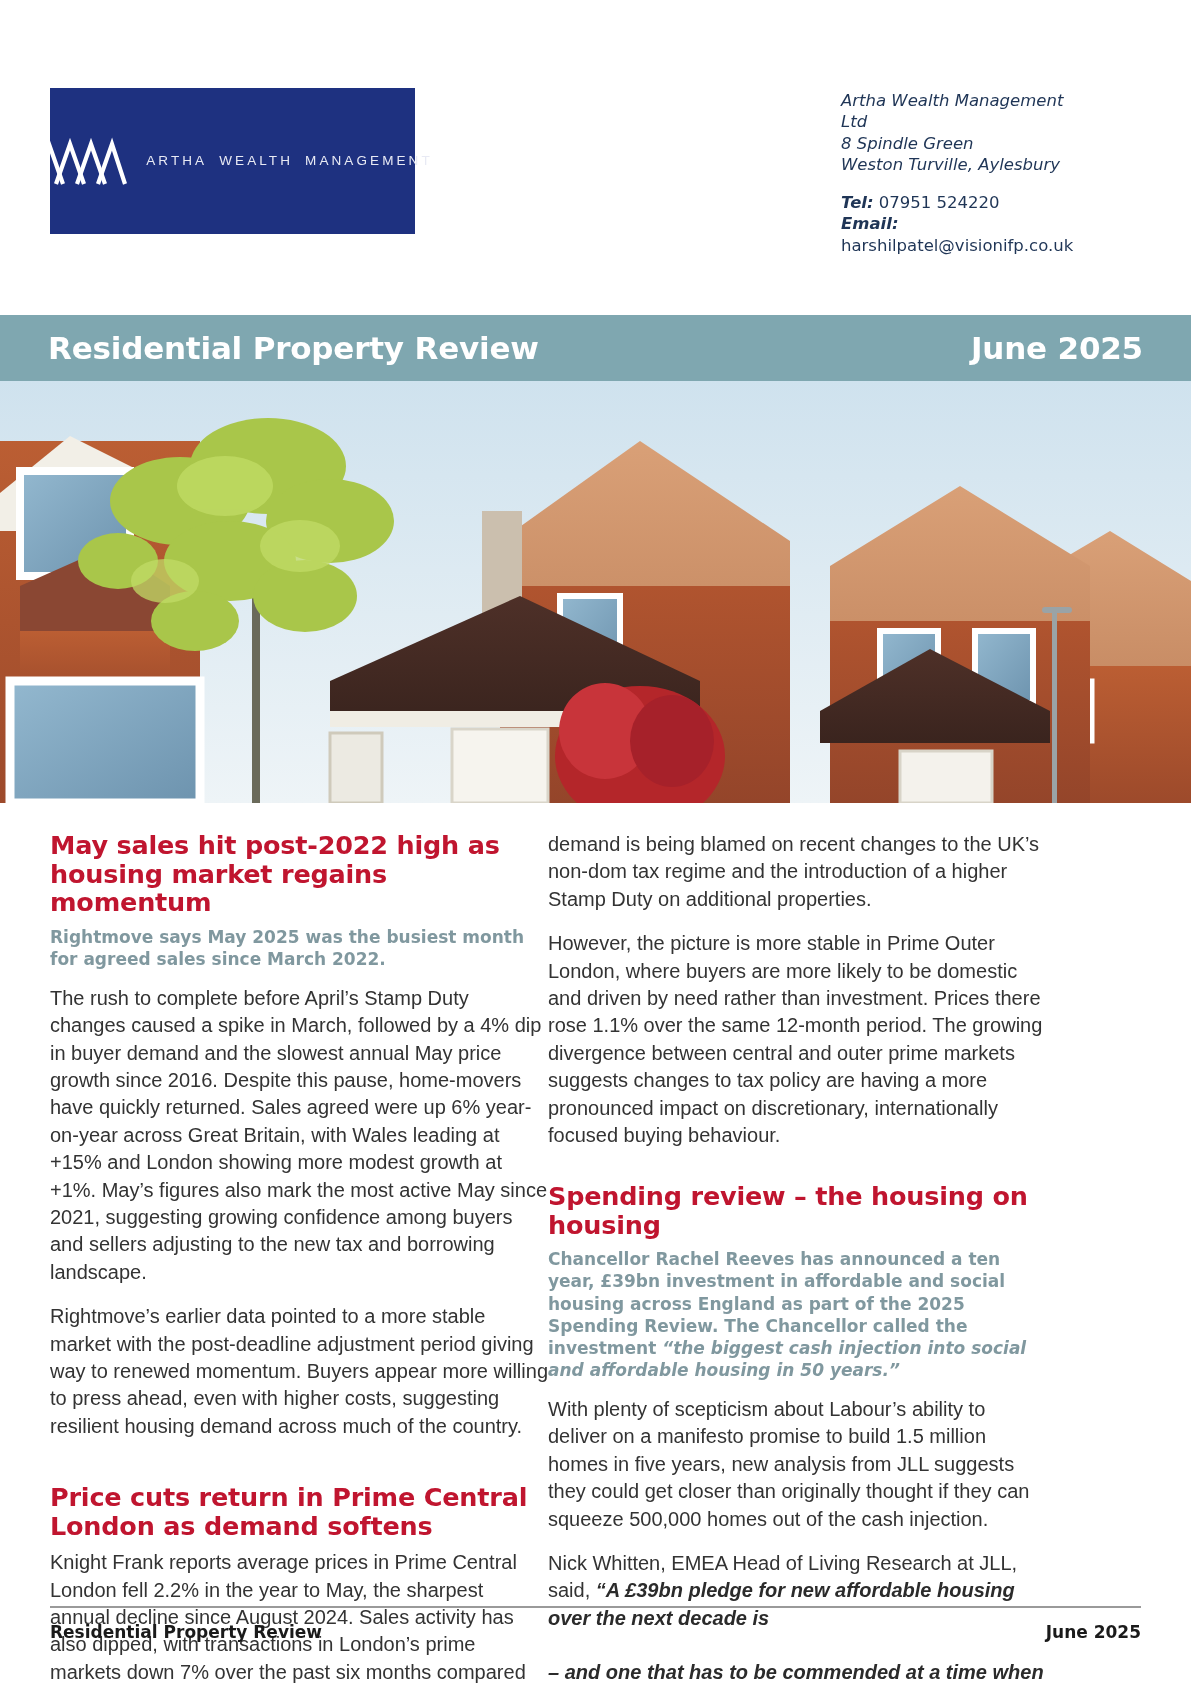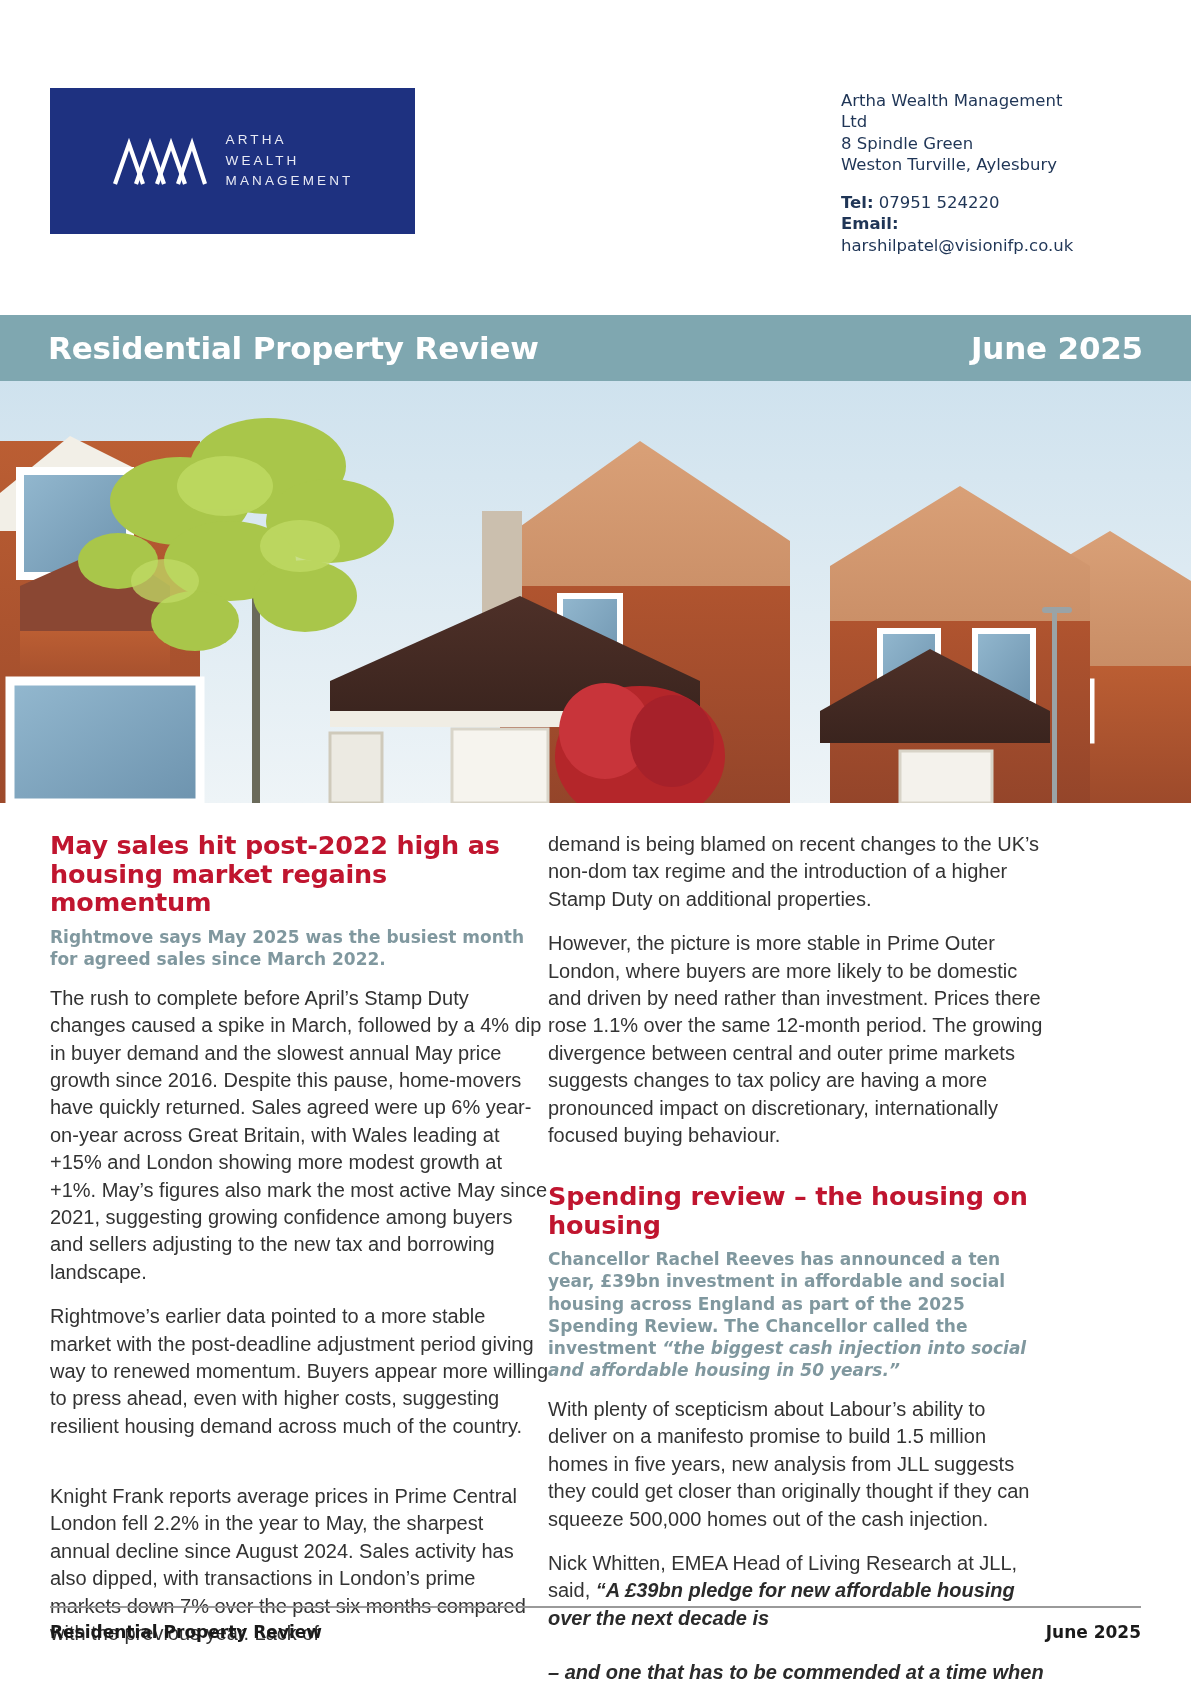--- a/index.html
+++ b/index.html
@@ -35,42 +35,42 @@
     display: flex;
     align-items: center;
     justify-content: center;
     gap: 18px;
   }
 
   .logo-mark { width: 96px; height: 52px; flex: 0 0 auto; }
 
   .logo-words {
     display: flex;
-    flex-direction: column;
-    gap: 4px;
+    flex-direction: row;
+    gap: 12px;
   }
   .logo-words span {
     color: #e8eaf4;
     font-size: 13.5px;
     letter-spacing: 3.1px;
     line-height: 1.25;
     font-family: "Liberation Sans", sans-serif;
   }
 
   .contact {
     width: 300px;
     padding-top: 2px;
     color: #1f3556;
     font-size: 16.5px;
     line-height: 1.3;
     font-family: "DejaVu Sans", sans-serif;
   }
-  .contact .addr-line { display: block; white-space: normal; }
+  .contact .addr-line { display: block; white-space: normal; font-style: italic; }
   .contact .gap { height: 16px; }
-  .contact b { font-weight: bold; }
+  .contact b { font-weight: bold; font-style: italic; }
   .contact .email-addr { display: block; }
 
   
   .banner {
     background: #7fa7b0;
     height: 66px;
     display: flex;
     align-items: center;
     justify-content: space-between;
     padding: 0 48px;
@@ -304,20 +304,21 @@
       <article>
         <h2 class="art-title tight">May sales hit post-2022 high as housing market regains momentum</h2>
         <p class="standfirst">Rightmove says May 2025 was the busiest month for agreed sales since March 2022.</p>
         <p class="body">The rush to complete before April’s Stamp Duty changes caused a spike in March, followed by a 4% dip in buyer demand and the slowest annual May price growth since 2016. Despite this pause, home-movers have quickly returned. Sales agreed were up 6% year-on-year across Great Britain, with Wales leading at +15% and London showing more modest growth at +1%. May’s figures also mark the most active May since 2021, suggesting growing confidence among buyers and sellers adjusting to the new tax and borrowing landscape.</p>
         <p class="body">Rightmove’s earlier data pointed to a more stable market with the post-deadline adjustment period giving way to renewed momentum. Buyers appear more willing to press ahead, even with higher costs, suggesting resilient housing demand across much of the country.</p>
       </article>
 
       <div class="spacer-lg"></div>
 
       <article>
+        <h2 class="art-title">Price cuts return in Prime Central London as demand softens</h2>
         <p class="body">Knight Frank reports average prices in Prime Central London fell 2.2% in the year to May, the sharpest annual decline since August 2024. Sales activity has also dipped, with transactions in London’s prime markets down 7% over the past six months compared with the previous year. Lack of</p>
       </article>
 
     </div>
 
     <div class="col">
 
       <article>
         <p class="body">demand is being blamed on recent changes to the UK’s non-dom tax regime and the introduction of a higher Stamp Duty on additional properties.</p>
         <p class="body">However, the picture is more stable in Prime Outer London, where buyers are more likely to be domestic and driven by need rather than investment. Prices there rose 1.1% over the same 12-month period. The growing divergence between central and outer prime markets suggests changes to tax policy are having a more pronounced impact on discretionary, internationally focused buying behaviour.</p>

